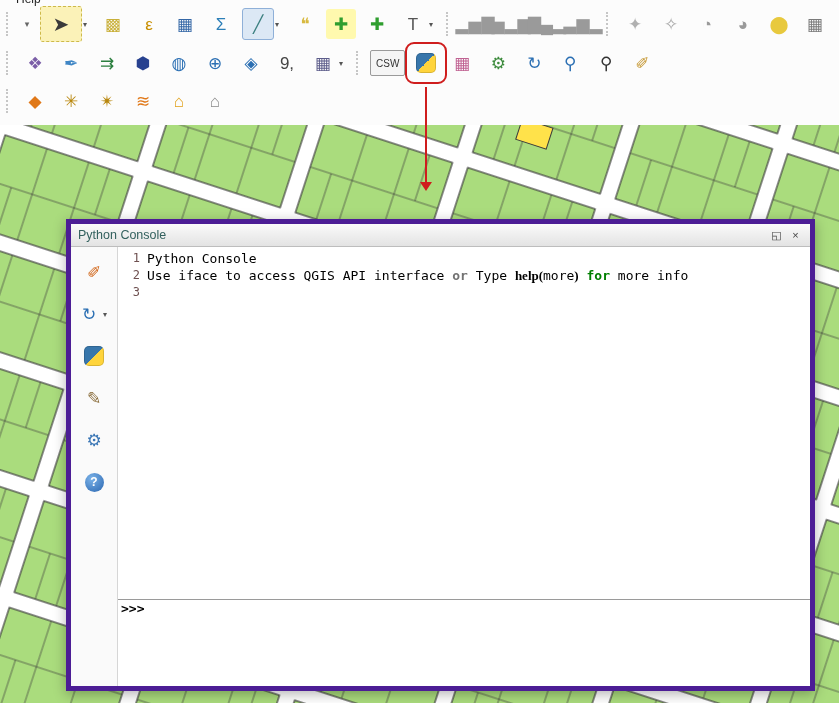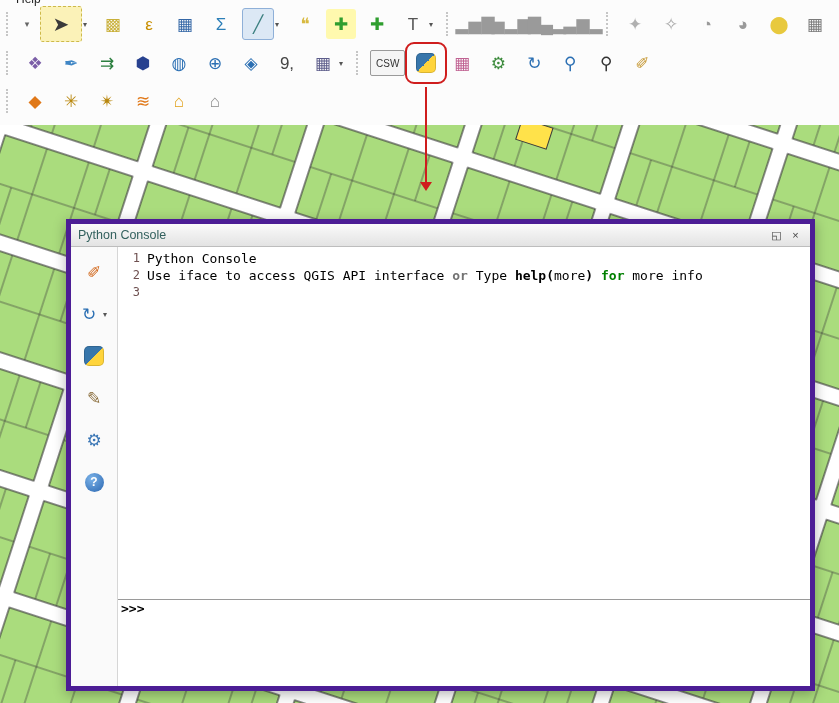--- a/index.html
+++ b/index.html
@@ -47,21 +47,21 @@
   .ctools .iconwrap{flex-direction:row;}
   .helpcircle{width:19px;height:19px;border-radius:50%;color:#fff;font-size:12px;font-weight:bold;
        display:flex;align-items:center;justify-content:center;
        background:radial-gradient(circle at 35% 30%,#7ab2e8,#2a66b0);}
   .editors{flex:1;display:flex;flex-direction:column;border-left:1px solid #d6d6d6;background:#fff;min-width:0;}
   .editor{flex:1;padding-top:3px;font-family:"DejaVu Sans Mono",monospace;font-size:13px;overflow:hidden;background:#fff;}
   .eline{display:flex;line-height:17px;}
   .lnum{width:22px;flex:none;text-align:right;padding-right:7px;color:#6e5050;font-size:12px;}
   .ltext{white-space:pre;color:#000;}
   .kw{color:#007f00;font-weight:bold;}
-  .bold{font-weight:bold;}
+  .bold{font-weight:bold;font-family:Liberation Serif, serif;}
   .shell{height:84px;flex:none;border-top:1px solid #9a9a9a;background:#fff;
        font-family:"DejaVu Sans Mono",monospace;font-size:13px;font-weight:bold;padding:1px 3px;}
 </style>
 </head>
 <body>
 
 <svg class="map" width="839" height="578" viewBox="0 0 839 578">
   <defs>
     <pattern id="parcels" width="150" height="112" patternUnits="userSpaceOnUse" patternTransform="rotate(18)">
       <rect width="150" height="112" fill="#ffffff"></rect>

